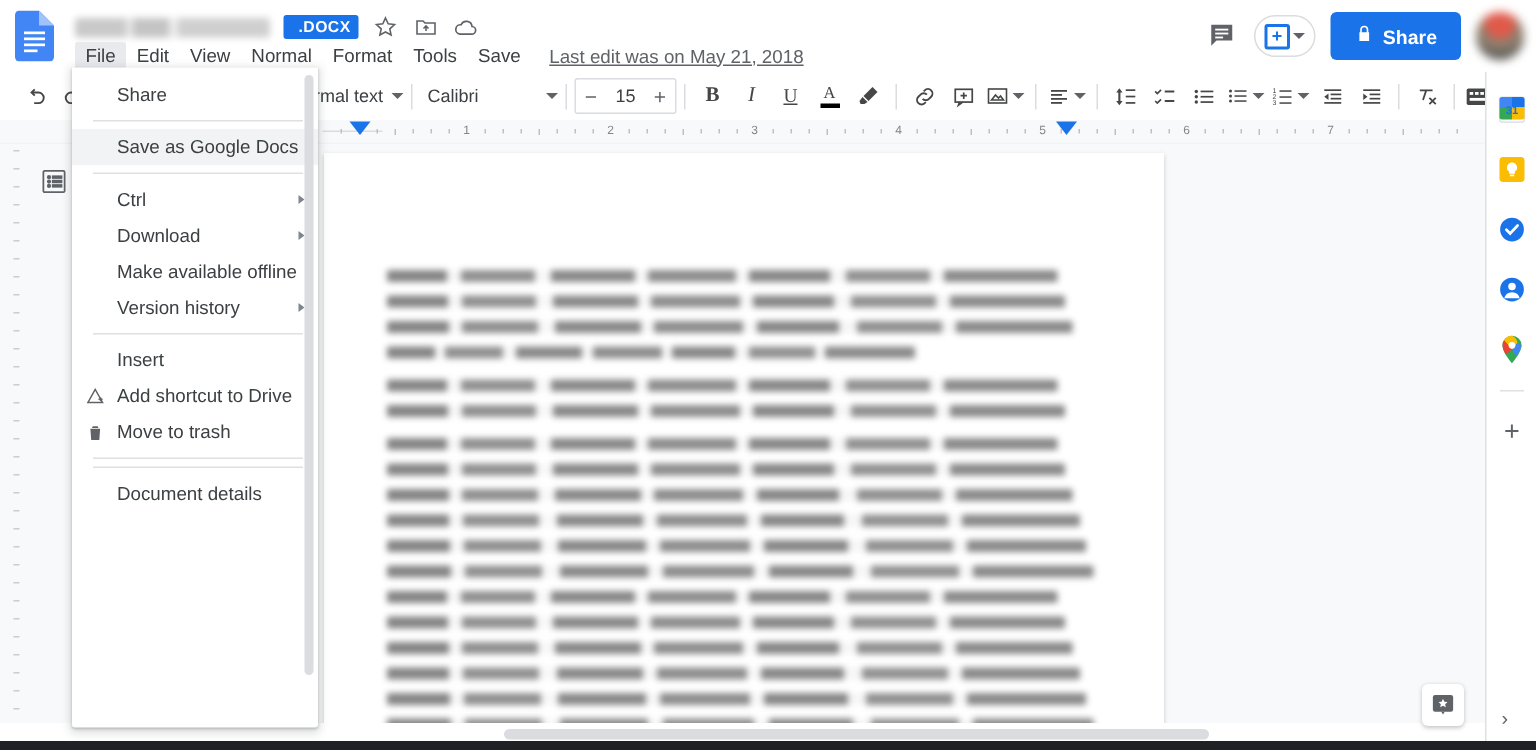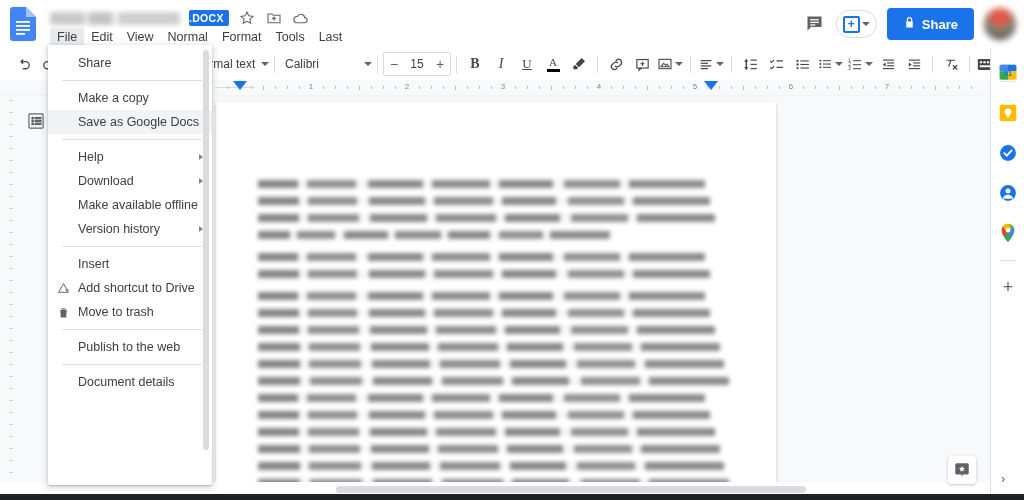--- a/index.html
+++ b/index.html
@@ -18,21 +18,21 @@
   .docs-logo svg { display: block; }
 
   .title-row { position: absolute; left: 50px; top: 7px; height: 22px; display: flex; align-items: center; gap: 9px; }
   .doc-title-blur {
     width: 130px; height: 13px; border-radius: 2px;
     background: linear-gradient(90deg,#c9c9c9 0 26%, #e8e8e8 26% 30%, #c4c4c4 30% 48%, #ededed 48% 53%, #cfcfcf 53% 100%);
     filter: blur(2.4px);
   }
   .docx-badge {
     background: #1a73e8; color: #fff; font-size: 10.5px; font-weight: bold;
-    letter-spacing: .3px; padding: 2px 5px 2px 0; border-radius: 2px; line-height: 12px;
+    letter-spacing: .3px; padding: 2px 5px 2px 10px; border-radius: 2px; line-height: 12px;
   }
   .tb-ic { width: 18px; height: 18px; color: #5f6368; display: inline-flex; align-items: center; justify-content: center; }
   .tb-ic svg { display: block; }
 
   .menubar { position: absolute; left: 50px; top: 28px; height: 19px; display: flex; align-items: center; gap: 0px; }
   .menu-item {
     font-size: 12.5px; color: #3c4043; padding: 2px 7px; border-radius: 2px; line-height: 15px; white-space: nowrap;
   }
   .menu-item.active { background: #e8eaed; }
   .last-edit {
@@ -192,21 +192,22 @@
       </span>
     </div>
 
     <div class="menubar">
       <div class="menu-item active">File</div>
       <div class="menu-item">Edit</div>
       <div class="menu-item">View</div>
       <div class="menu-item">Normal</div>
       <div class="menu-item">Format</div>
       <div class="menu-item">Tools</div>
-      <div class="menu-item">Last</div>
+      <div class="menu-item">Save</div>
+      <div class="last-edit">Last edit was on May 21, 2018</div>
     </div>
 
     <div class="top-right">
       <span class="comment-hist">
         <svg width="21" height="21" viewBox="0 0 24 24" fill="currentColor">
           <path d="M4 4h16v12H8l-4 4z"></path>
           <rect x="7" y="7" width="10" height="1.4" fill="#fff"></rect>
           <rect x="7" y="10" width="10" height="1.4" fill="#fff"></rect>
           <rect x="7" y="13" width="6" height="1.4" fill="#fff"></rect>
         </svg>
@@ -624,29 +625,26 @@
     <div class="sp-expand">›</div>
   </div>
 
   <div class="menu-pop">
     <div id="menu-body">
         <div class="m-pad"></div>
         <div class="mi">
           <span>Share</span>
         </div>
         <div class="m-sep"></div>
-        <div class="mi">
-          <span>Make a copy</span>
-        </div>
         <div class="mi hl">
           <span>Save as Google Docs</span>
         </div>
         <div class="m-sep"></div>
         <div class="mi">
-          <span>Help</span>
+          <span>Ctrl</span>
           <span class="arrow"></span>
         </div>
         <div class="mi">
           <span>Download</span>
           <span class="arrow"></span>
         </div>
         <div class="mi">
           <span>Make available offline</span>
         </div>
         <div class="mi">
@@ -668,23 +666,20 @@
         </div>
         <div class="mi">
           <span class="mi-icon">
             <svg width="13" height="13" viewBox="0 0 24 24" fill="currentColor">
               <path d="M6 7h12l-1 14H7zM9 4h6l1 2H8z"></path>
             </svg>
           </span>
           <span>Move to trash</span>
         </div>
         <div class="m-sep"></div>
-        <div class="mi">
-          <span>Publish to the web</span>
-        </div>
         <div class="m-sep"></div>
         <div class="mi">
           <span>Document details</span>
         </div>
       </div>
     <div class="menu-scroll"></div>
   </div>
 
   <div class="bottom-edge"></div>
 </div>

